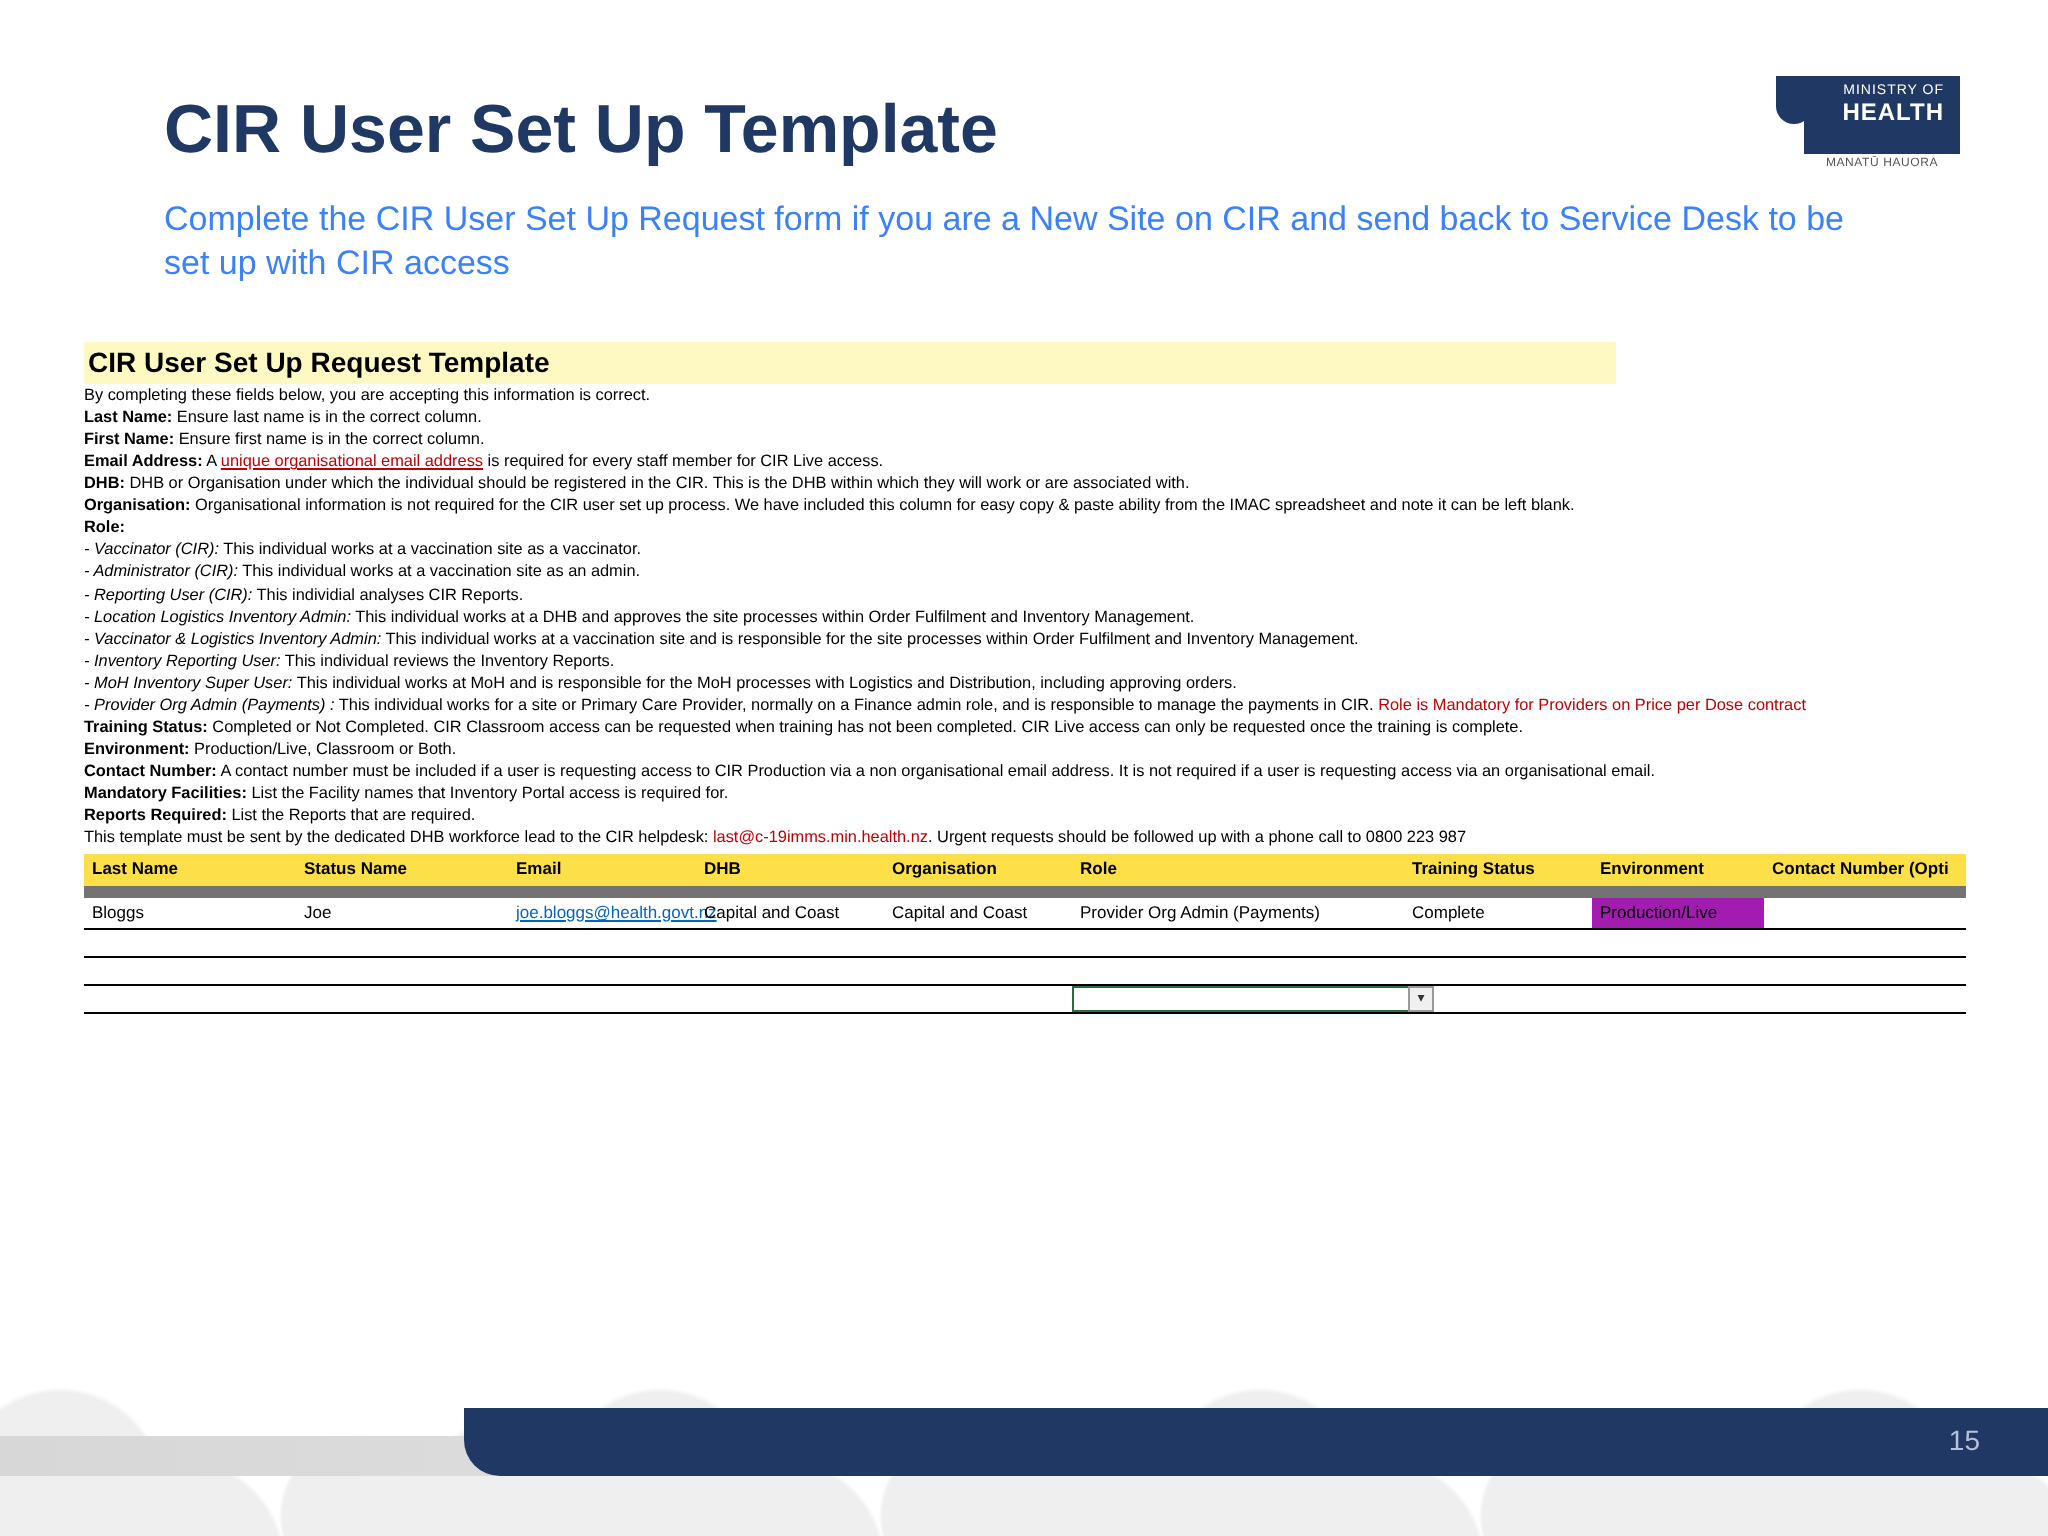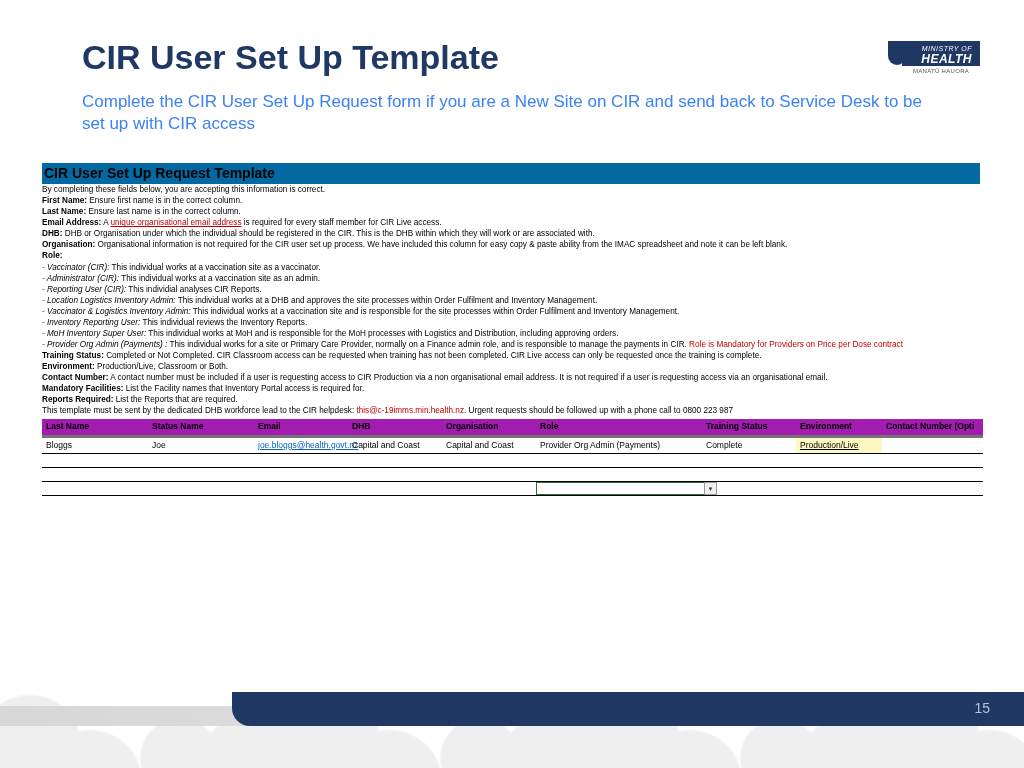--- a/index.html
+++ b/index.html
@@ -7,38 +7,37 @@
     width: 1024px;
     height: 768px;
     font-family: "Segoe UI", Arial, sans-serif;
     background: #ffffff;
     position: relative;
     overflow: hidden;
   }
   .slide-header {
     display: flex;
     justify-content: space-between;
-    align-items: center;
+    align-items: flex-end;
     padding: 38px 44px 8px 82px;
     gap: 21px;
   }
   .title {
     color: #1f3864;
     font-size: 34px;
     font-weight: 700;
   }
   .logo {
     background: #1f3864;
     color: #fff;
-    padding: 4px 8px 0 8px;
+    padding: 4px 8px 14px 8px;
     font-size: 8px;
     line-height: 1.1;
     position: relative;
     width: 78px;
-    font-style: italic;
   }
   .logo .m1 { font-size: 7px; letter-spacing: 0.5px; }
   .logo .m2 { font-size: 12px; font-weight: 700; letter-spacing: 0.5px; }
   .logo-wrap { text-align: right; }
   .logo-sub-under { color: #555; font-size: 6px; margin-top: 2px; letter-spacing: 0.3px; text-align:center;}
   .logo-icon {
     position:absolute; left:-14px; top:0; width:18px; height:24px;
     background:#1f3864; border-radius: 0 0 18px 18px;
   }
   .desc {
@@ -47,55 +46,55 @@
     color: #3b82f6;
     line-height: 1.3;
   }
   .form-area {
     padding: 10px 0 0 42px;
     font-size: 8.2px;
     color: #000;
     line-height: 1.35;
   }
   .form-title-bar {
-    background: #0369a1;
+    background: #fef9c3;
     font-size: 14px;
     font-weight: 700;
     padding: 1px 2px;
-    width: 938px;
+    width: 766px;
   }
   .form-lines { width: 938px; overflow: hidden; }
   .form-lines p { white-space: nowrap; }
   .form-lines b { font-weight: 700; }
   .form-lines i { font-style: italic; }
   .red { color: #c00000; }
   .blue-link { color: #0563c1; text-decoration: underline; }
   .tbl {
     margin-top: 3px;
     border-collapse: collapse;
     width: 941px;
     font-size: 8.5px;
     table-layout: fixed;
   }
   .tbl th {
-    background: #a21caf;
+    background: #fde047;
     text-align: left;
     font-weight: 700;
     padding: 2px 4px;
-    border-bottom: 3px solid #737373;
+    border-bottom: 6px solid #737373;
     white-space: nowrap;
     overflow: hidden;
   }
   .tbl td {
     padding: 2px 4px;
     border-bottom: 1px solid #000000;
     height: 14px;
     white-space: nowrap;
   }
-  .tbl .env-cell { background: #fef9c3; text-decoration: underline; }
+  .tbl .env-cell { background: #a21caf; }
   .dropdown-row td { position: relative; }
   .dropdown-cell {
     border: 1px solid #2a6b3f;
     position: absolute;
     width: 173px;
     height: 13px;
     left: 0; top: 0;
     background: #fff;
   }
   .dropdown-btn {
@@ -104,21 +103,21 @@
     width: 13px; height: 13px;
     background: #f0f0f0;
     border: 1px solid #999;
     font-size: 7px;
     line-height: 11px;
     text-align: center;
     color: #333;
   }
   .footer-band {
     position: absolute;
-    bottom: 42px;
+    bottom: 30px;
     left: 0;
     width: 1024px;
     height: 34px;
   }
   .gray-band {
     position: absolute;
     left: 0; top: 14px;
     width: 1024px; height: 20px;
     background: linear-gradient(90deg, #d7d7d7 0%, #e8e8e8 100%);
   }
@@ -166,40 +165,40 @@
     <div class="logo-sub-under">MANATŪ HAUORA</div>
   </div>
 </div>
 
 <div class="desc">Complete the CIR User Set Up Request form if you are a New Site on CIR and send back to Service Desk to be set up with CIR access</div>
 
 <div class="form-area">
   <div class="form-title-bar">CIR User Set Up Request Template</div>
   <div class="form-lines">
     <p>By completing these fields below, you are accepting this information is correct.</p>
+    <p><b>Last Name:</b><span> Ensure last name is in the correct column.</span></p>
     <p><b>First Name:</b><span> Ensure first name is in the correct column.</span></p>
-    <p><b>Last Name:</b><span> Ensure last name is in the correct column.</span></p>
     <p><b>Email Address:</b><span> A </span><span class="red" style="text-decoration:underline">unique organisational email address</span><span> is required for every staff member for CIR Live access.</span></p>
     <p><b>DHB:</b><span> DHB or Organisation under which the individual should be registered in the CIR. This is the DHB within which they will work or are associated with.</span></p>
     <p><b>Organisation:</b><span> Organisational information is not required for the CIR user set up process. We have included this column for easy copy &amp; paste ability from the IMAC spreadsheet and note it can be left blank.</span></p>
     <p><b>Role:</b></p>
     <p><i>- Vaccinator (CIR):</i><span>  This individual works at a vaccination site as a vaccinator.</span></p>
     <p><i>- Administrator (CIR):</i><span> This individual works at a vaccination site as an admin.</span></p>
     <p><i>- Reporting User (CIR):</i><span>  This individial analyses CIR Reports.</span></p>
     <p><i>- Location Logistics Inventory Admin:</i><span>  This individual works at a DHB and approves the site processes within Order Fulfilment and Inventory Management.</span></p>
     <p><i>- Vaccinator &amp; Logistics Inventory Admin:</i><span> This individual works at a vaccination site and is responsible for the site processes within Order Fulfilment and Inventory Management.</span></p>
     <p><i>- Inventory Reporting User:</i><span>  This individual reviews the Inventory Reports.</span></p>
     <p><i>- MoH Inventory Super User:</i><span>  This individual works at MoH and is responsible for the MoH processes with Logistics and Distribution, including approving orders.</span></p>
     <p><i>- Provider Org Admin (Payments) :</i><span> This individual works for a site or Primary Care Provider, normally on a Finance admin role, and is responsible to manage the payments in CIR.  </span><span class="red">Role is Mandatory for Providers on Price per Dose contract</span></p>
     <p><b>Training Status:</b><span> Completed or Not Completed. CIR Classroom access can be requested when training has not been completed.  CIR Live access can only be requested once the training is complete.</span></p>
     <p><b>Environment:</b><span> Production/Live, Classroom or Both.</span></p>
     <p><b>Contact Number:</b><span> A contact number must be included if a user is requesting access to CIR Production via a non organisational email address.  It is not required if a user is requesting access via an organisational email.</span></p>
     <p><b>Mandatory Facilities:</b><span> List the Facility names that Inventory Portal access is required for.</span></p>
     <p><b>Reports Required:</b><span> List the Reports that are required.</span></p>
-    <p><span>This template must be sent by the dedicated DHB workforce lead to the CIR helpdesk: </span><span class="red">this@c-19imms.min.health.nz</span><span>.   Urgent requests should be followed up with a phone call to 0800 223 987</span></p>
+    <p><span>This template must be sent by the dedicated DHB workforce lead to the CIR helpdesk: </span><span class="red">last@c-19imms.min.health.nz</span><span>.   Urgent requests should be followed up with a phone call to 0800 223 987</span></p>
   </div>
 
   <table class="tbl">
     <colgroup>
       <col style="width:106px">
         <col style="width:106px">
         <col style="width:94px">
       <col style="width:94px">
         <col style="width:94px">
         <col style="width:166px">

